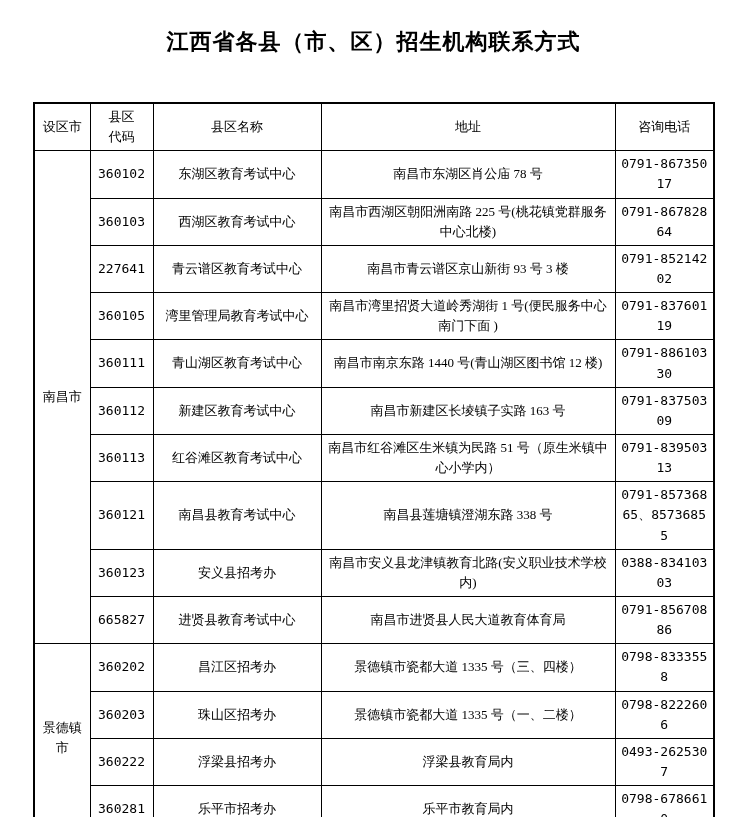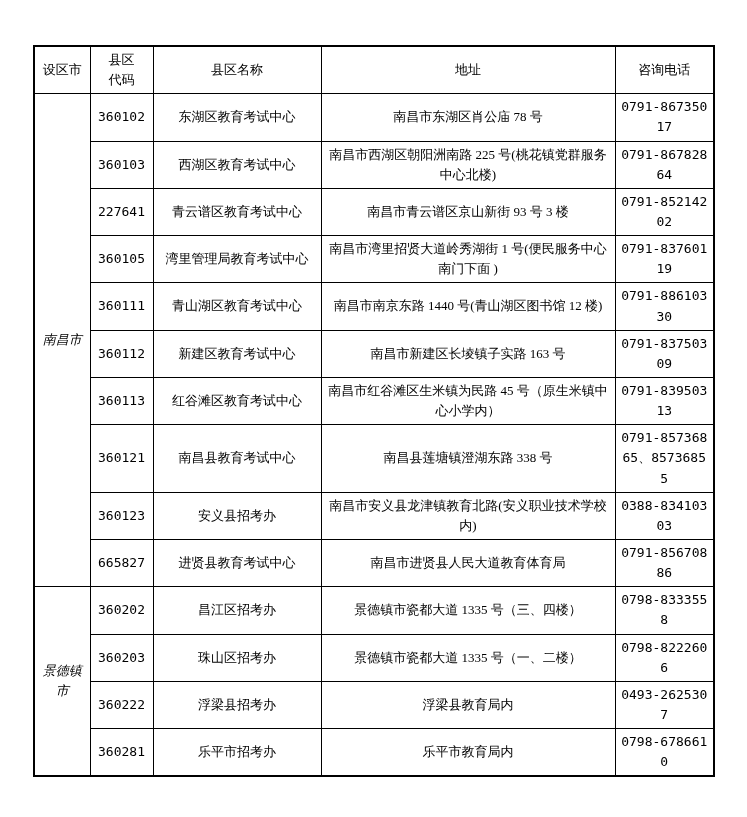--- a/index.html
+++ b/index.html
@@ -38,32 +38,33 @@
   table.contact thead th {
     height: 40px;
     font-weight: normal;
     white-space: pre-line;
   }
   td.cell-code, td.cell-phone {
     font-family: "DejaVu Sans Mono", monospace;
     font-size: 12.5px;
     letter-spacing: 0px;
   }
-  td.cell-city { font-size: 13px; font-style: italic; }
+  td.cell-city { font-size: 13px; }
   tr.data-row { height: 29px; }
   col.c-city  { width: 56px; }
   col.c-code  { width: 63px; }
   col.c-name  { width: 168px; }
   col.c-addr  { width: 294px; }
   col.c-phone { width: 99px; }
 </style>
 </head>
 <body>
 
 <div class="page">
+  <h1 class="title">江西省各县（市、区）招生机构联系方式</h1>
 
   <table class="contact">
     <colgroup>
       <col class="c-city">
         <col class="c-code">
         <col class="c-name">
         <col class="c-addr">
         <col class="c-phone">
     </colgroup>
     <thead>
@@ -110,21 +111,21 @@
   </tr>
         <tr class="data-row">
     <td class="cell-code">360112</td>
     <td class="cell-name">新建区教育考试中心</td>
     <td class="cell-addr">南昌市新建区长堎镇子实路 163 号</td>
     <td class="cell-phone">0791-83750309</td>
   </tr>
         <tr class="data-row">
     <td class="cell-code">360113</td>
     <td class="cell-name">红谷滩区教育考试中心</td>
-    <td class="cell-addr">南昌市红谷滩区生米镇为民路 45 号（原生米镇中心小学内）</td>
+    <td class="cell-addr">南昌市红谷滩区生米镇为民路 51 号（原生米镇中心小学内）</td>
     <td class="cell-phone">0791-83950313</td>
   </tr>
         <tr class="data-row">
     <td class="cell-code">360121</td>
     <td class="cell-name">南昌县教育考试中心</td>
     <td class="cell-addr">南昌县莲塘镇澄湖东路 338 号</td>
     <td class="cell-phone">0791-85736865、85736855</td>
   </tr>
         <tr class="data-row">
     <td class="cell-code">360123</td>

